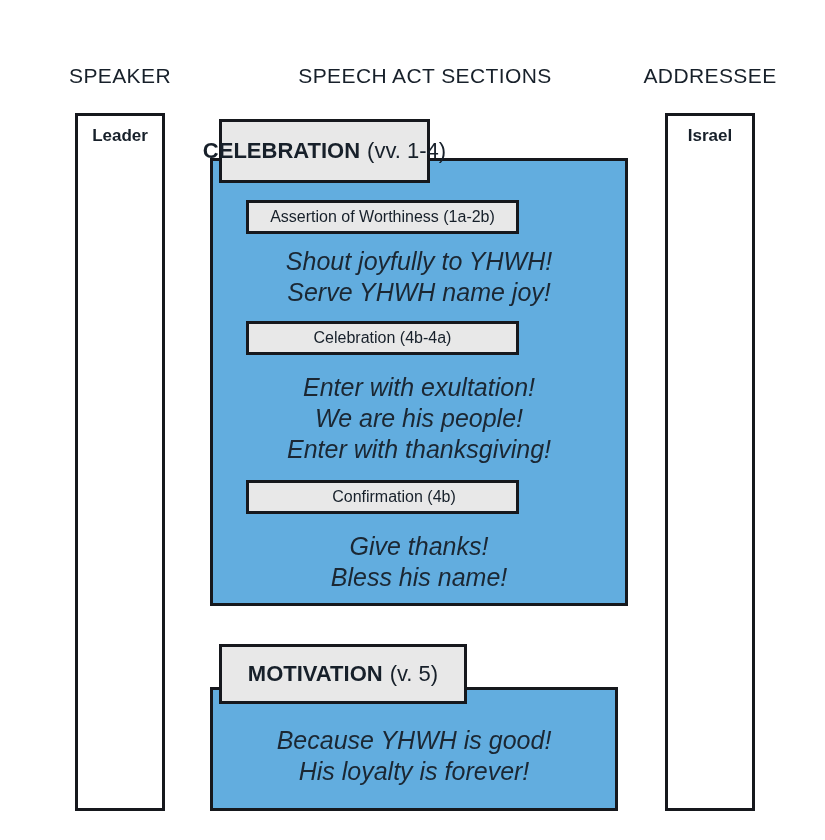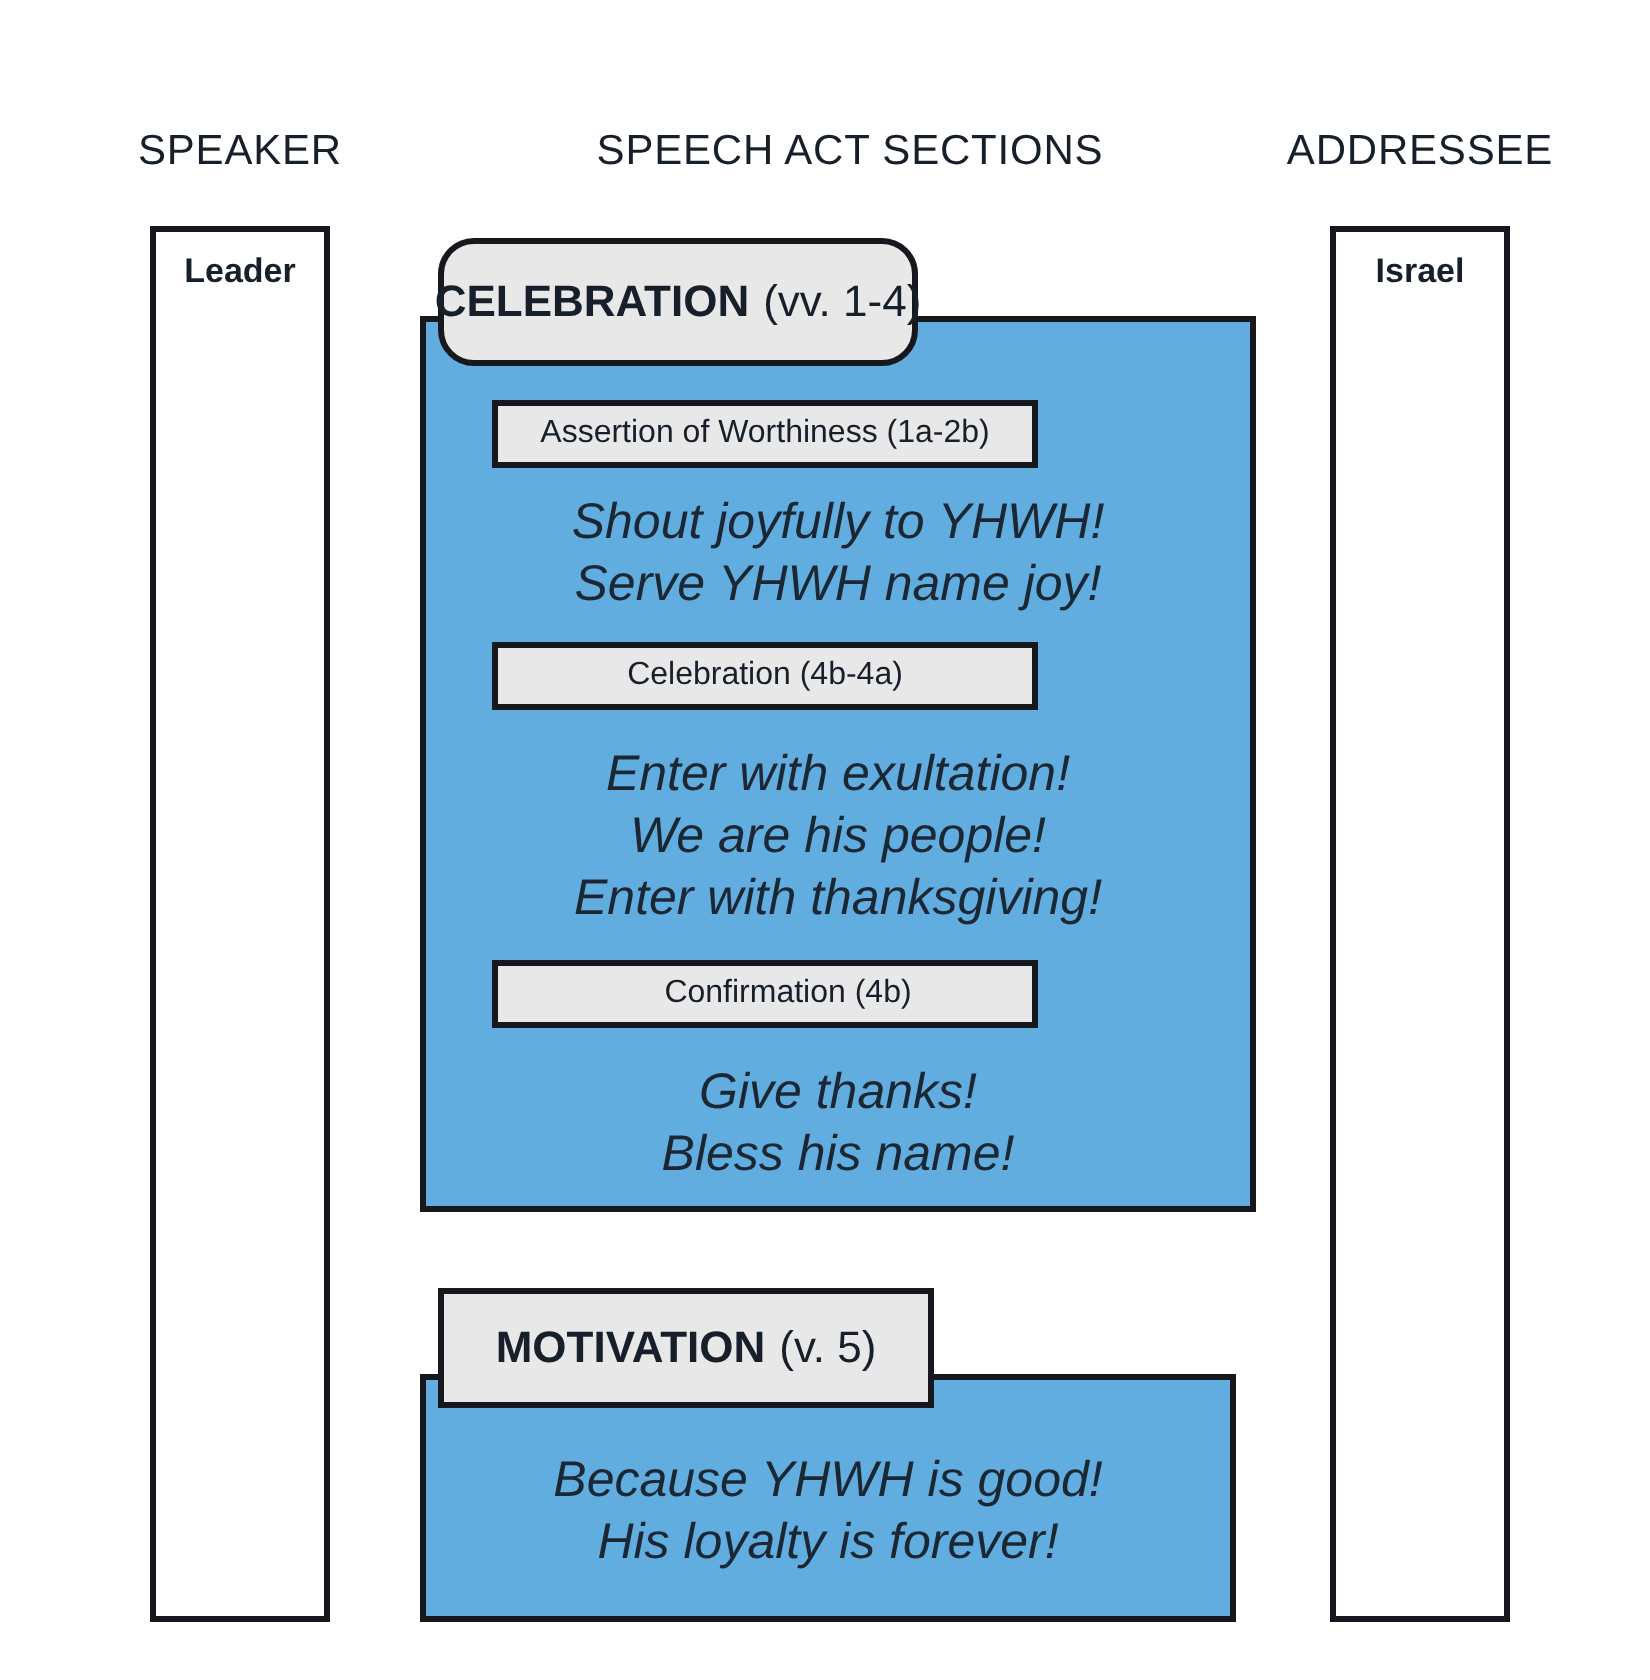--- a/index.html
+++ b/index.html
@@ -92,23 +92,22 @@
     justify-content: center;
     padding: 0 18px;
     white-space: nowrap;
     font-size: 22px;
     color: #17202a;
     z-index: 5;
   }
   #tab-celebration {
     left: 219px;
     top: 91px;
-    width: 240px;
+    width: 211px;
     height: 64px;
-    border-radius: 18px;
   }
   #tab-motivation {
     left: 219px;
     top: 616px;
     width: 248px;
     height: 60px;
   }
   .section-tab .tab-strong { font-weight: 700; }
   .section-tab .tab-ref    { font-weight: 400; margin-left: 7px; }
 

